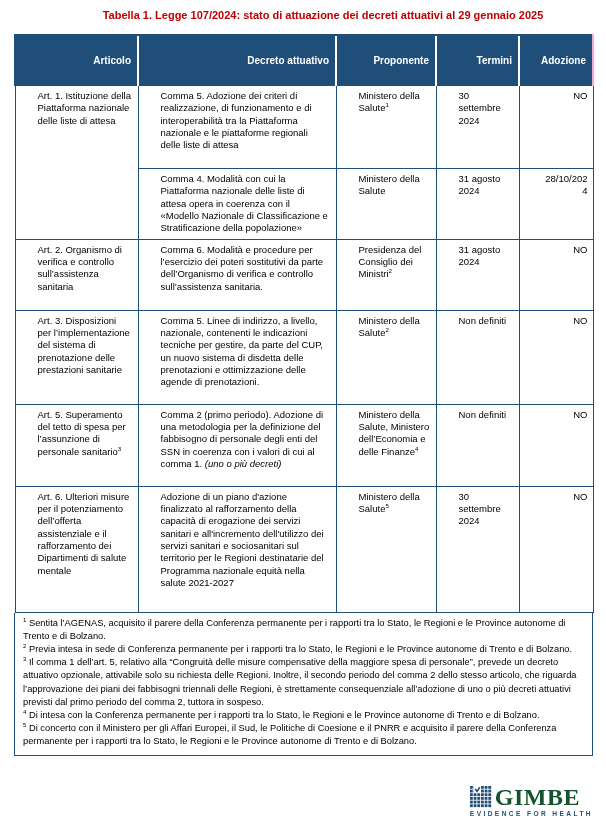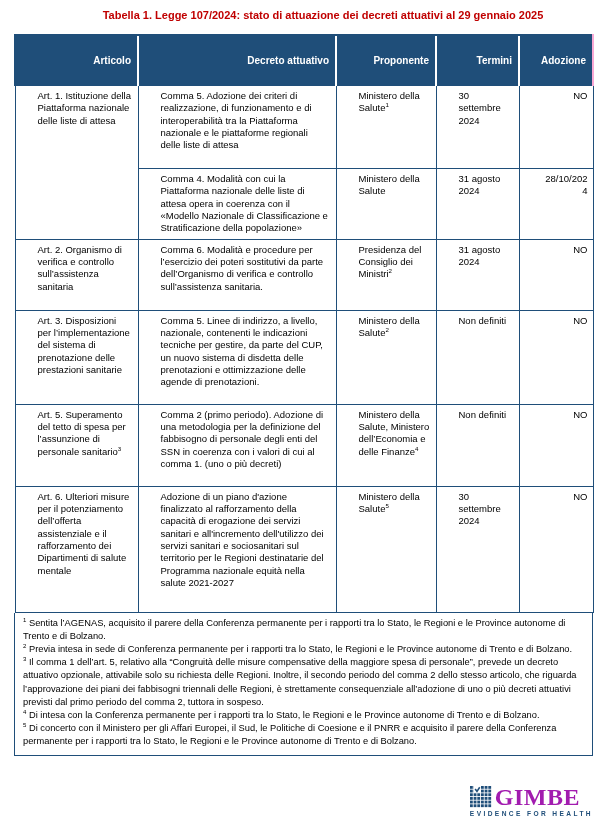--- a/index.html
+++ b/index.html
@@ -26,36 +26,36 @@
   table.main th:first-child{border-left:2px solid #1F4E79;}
   table.main th:last-child{border-right:2px solid #f9a8d4;}
   table.main td{
     border:1.5px solid #1F4E79;
     font-size:9.5px;line-height:1.3;vertical-align:top;
     padding:4px 5px 4px 22px;
     word-wrap:break-word;
   }
   td.adozione{text-align:right;}
   sup{font-size:0.65em;vertical-align:super;line-height:0;}
-  .it{}
+  .it{font-style:italic;}
   .footnotes{
     width:561px;margin-left:14px;
     border:1.5px solid #1F4E79;border-top:none;
     padding:4px 8px 6px 8px;
     font-size:9.3px;line-height:1.42;
   }
   .footnotes p{margin:0;}
   .logo{
     position:absolute;top:786px;right:13px;
     display:flex;flex-direction:column;align-items:flex-start;
   }
   .logo-top{display:flex;align-items:flex-end;gap:3px;}
   .logo-name{
     font-family:"Liberation Serif", serif;font-weight:bold;
-    font-size:24px;line-height:22px;color:#a21caf;letter-spacing:0.5px;
+    font-size:24px;line-height:22px;color:#14532d;letter-spacing:0.5px;
   }
   .logo-tagline{
     margin-top:2px;
     font-size:6.6px;font-weight:bold;letter-spacing:2.4px;
     color:#1F4E79;white-space:nowrap;
   }
 </style>
 </head>
 <body>
 

